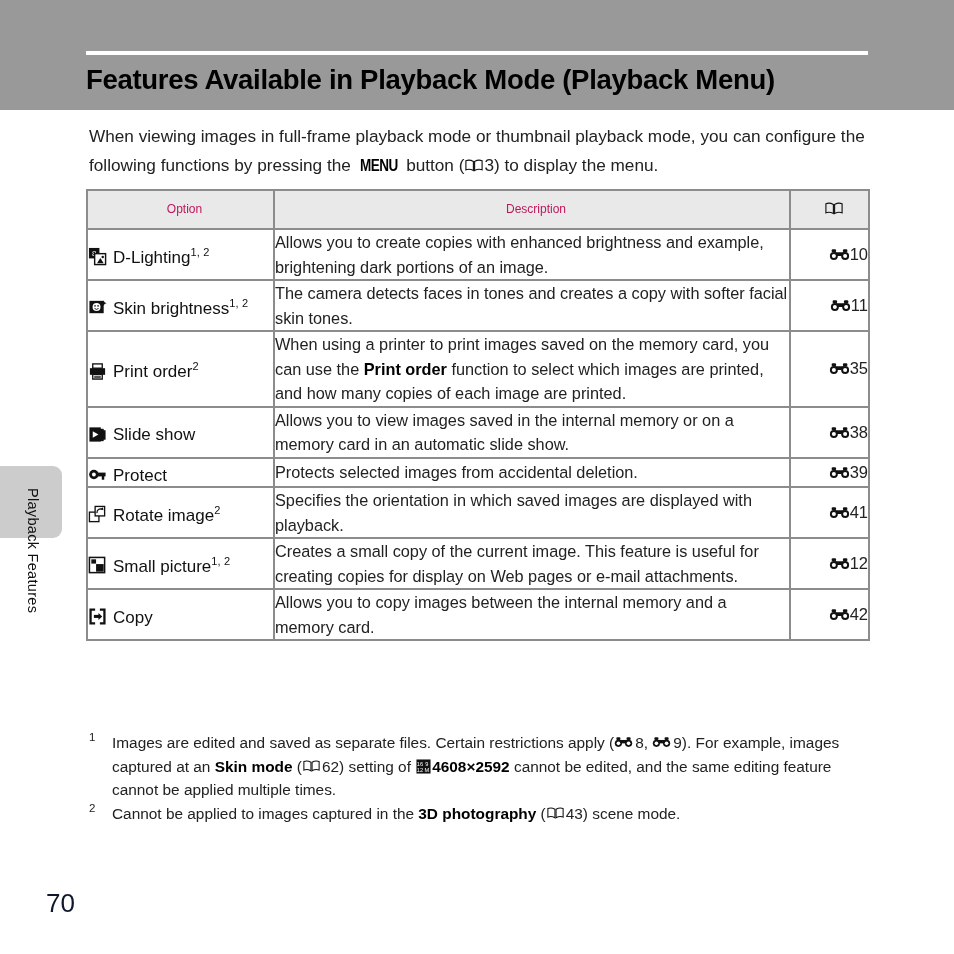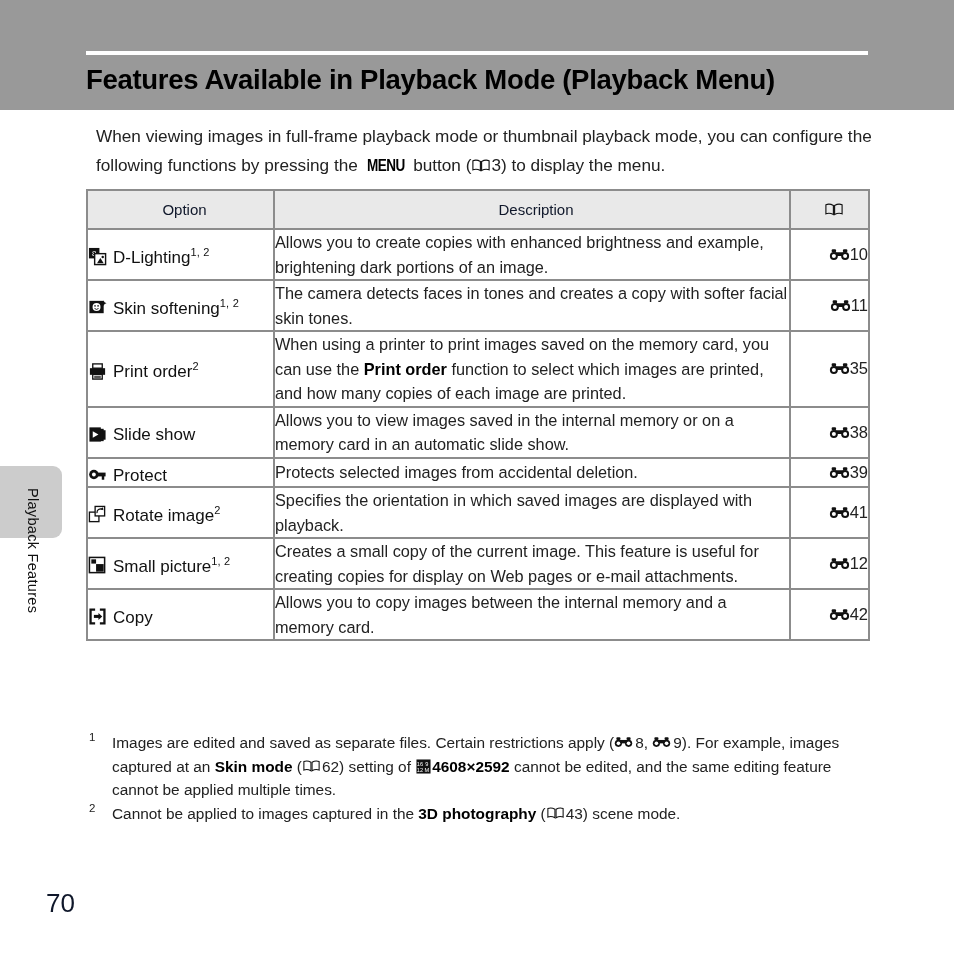--- a/index.html
+++ b/index.html
@@ -66,21 +66,21 @@
   .page-number {
     position: absolute;
     left: 46px; top: 888px;
     font-size: 26px;
     color: #0f172a;
   }
 
   
   .intro {
     position: absolute;
-    left: 96px; top: 122px;
+    left: 89px; top: 122px;
     width: 790px;
     font-size: 17.2px;
     line-height: 28.5px;
     color: #222222;
   }
   .menu-glyph {
     font-family: "Liberation Sans Narrow", "Liberation Sans", sans-serif;
     font-weight: bold;
     font-size: 16.5px;
     letter-spacing: -0.7px;
@@ -116,22 +116,22 @@
     table-layout: fixed;
   }
   .tbl td, .tbl th {
     border: 2px solid #8c8c8c;
     padding: 0;
     vertical-align: middle;
   }
   .tbl thead th {
     background: #e9e9e9;
     font-weight: normal;
-    font-size: 15px;
-    color: #0f172a;
+    font-size: 12px;
+    color: #be185d;
     height: 30px;
     text-align: center;
     padding: 3px 0 4px 8px;
   }
   .col-option  { width: 187px; }
   .col-desc    { width: 516px; }
   .col-ref     { width: 79px; }
 
   .cell-option {
     font-size: 17px;
@@ -274,21 +274,21 @@
         <td class="cell-option">
           <span class="opt-ico">
             <svg viewBox="0 0 20 20" width="19" height="19" aria-hidden="true">
               <rect x="1.5" y="3" width="15" height="13" fill="#111"></rect>
               <circle cx="9" cy="9.5" r="4.2" fill="#fff"></circle>
               <circle cx="7.4" cy="8.3" r="0.85" fill="#111"></circle>
               <circle cx="10.6" cy="8.3" r="0.85" fill="#111"></circle>
               <path d="M6.9 11 Q9 13 11.1 11" fill="none" stroke="#111" stroke-width="1"></path>
               <path d="M16.5 2.5 l0.9 2.1 2.1 0.9 -2.1 0.9 -0.9 2.1 -0.9 -2.1 -2.1 -0.9 2.1 -0.9 Z" fill="#111"></path>
             </svg>
-          </span><span>Skin softening</span><span class="sup">1, 2</span>
+          </span><span>Skin brightness</span><span class="sup">1, 2</span>
         </td>
         <td class="cell-desc">The camera detects faces in tones and creates a copy with softer facial skin tones.</td>
         <td class="cell-ref">
           <span class="bino-ico">
             <svg viewBox="0 0 28 17" width="21" height="13" aria-hidden="true">
               <rect x="8" y="5.5" width="12" height="5" fill="#111"></rect>
               <circle cx="6.5" cy="10.5" r="5.3" fill="#111"></circle>
               <circle cx="21.5" cy="10.5" r="5.3" fill="#111"></circle>
               <circle cx="6.5" cy="10.5" r="2.7" fill="#fff"></circle>
               <circle cx="21.5" cy="10.5" r="2.7" fill="#fff"></circle>

